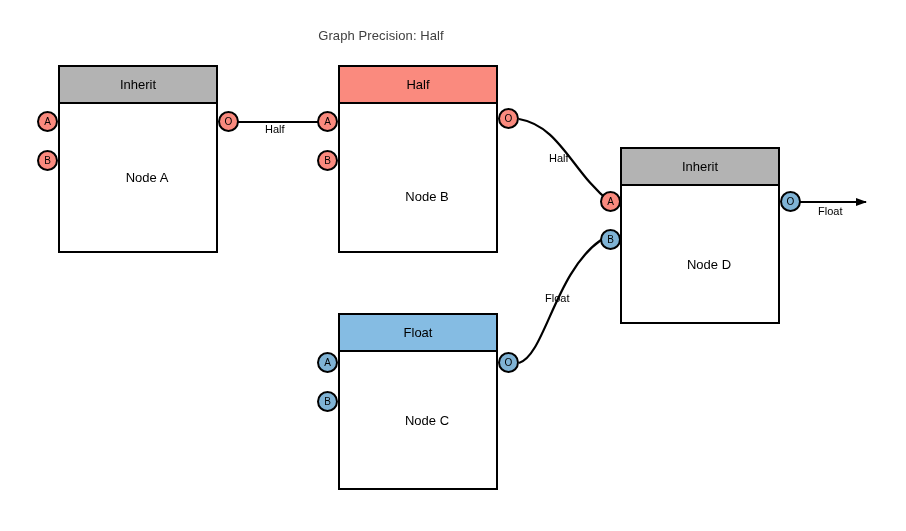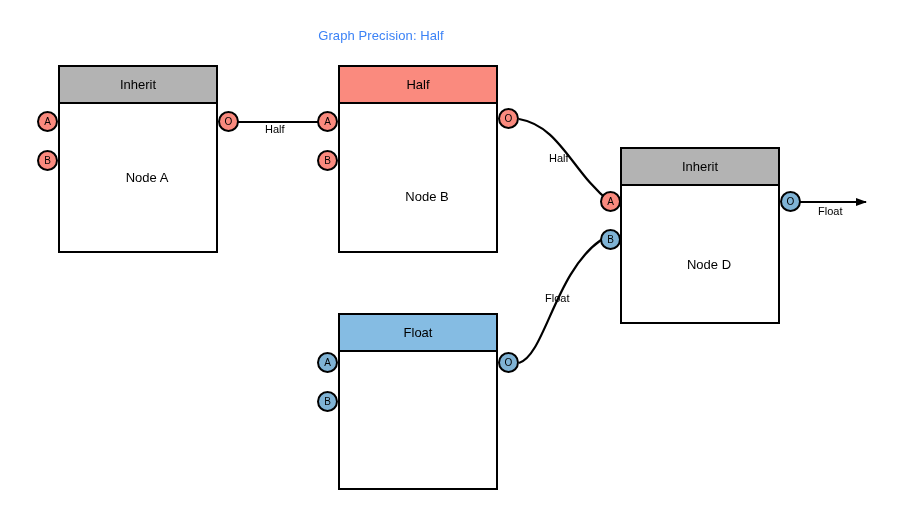--- a/index.html
+++ b/index.html
@@ -20,21 +20,21 @@
     width: 906px;
     height: 531px;
   }
   .graph-title {
     position: absolute;
     left: 0;
     top: 28px;
     width: 762px;
     text-align: center;
     font-size: 13px;
-    color: #3b82f6;
+    color: #404040;
     letter-spacing: 0.1px;
   }
   .node {
     position: absolute;
     box-sizing: border-box;
     border: 2px solid #000000;
     background: #ffffff;
   }
   .node-header {
     box-sizing: border-box;
@@ -133,20 +133,23 @@
   <span>B</span>
 </div>
 <div class="port port-salmon" style="left:498px; top:108px;">
   <span>O</span>
 </div>
 
 <div class="node" style="left:338px; top:313px; width:160px; height:177px;">
   <div class="node-header" style="background:#85bce3;">
     <span>Float</span>
   </div>
+  <div class="node-body" style="height:136px;">
+    <span>Node C</span>
+  </div>
 </div>
 <div class="port port-blue" style="left:317px; top:352px;">
   <span>A</span>
 </div>
 <div class="port port-blue" style="left:317px; top:391px;">
   <span>B</span>
 </div>
 <div class="port port-blue" style="left:498px; top:352px;">
   <span>O</span>
 </div>

